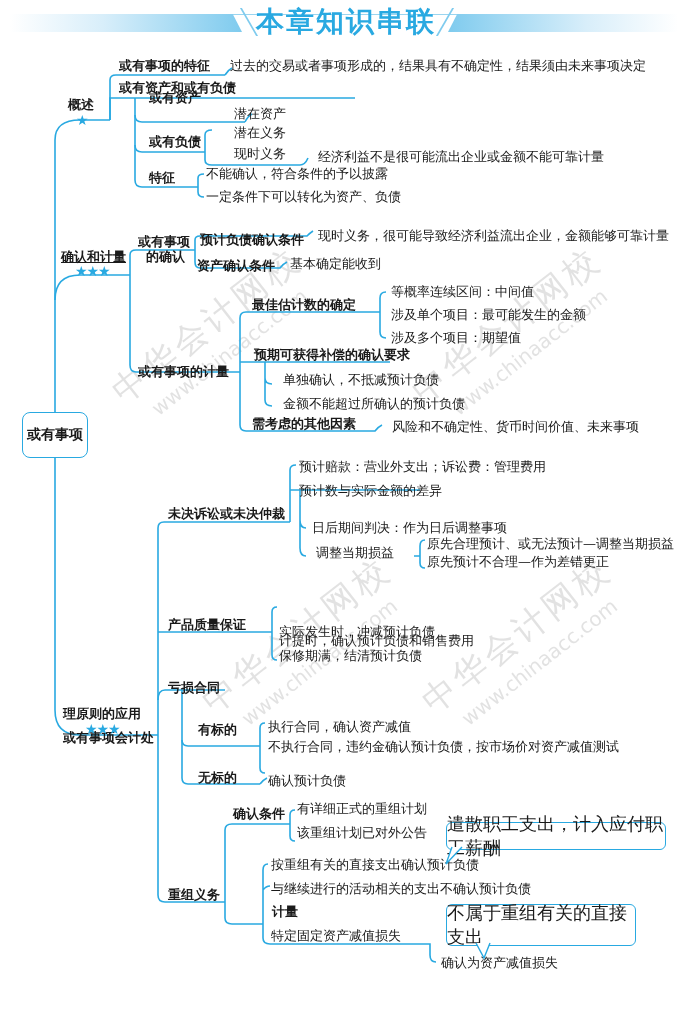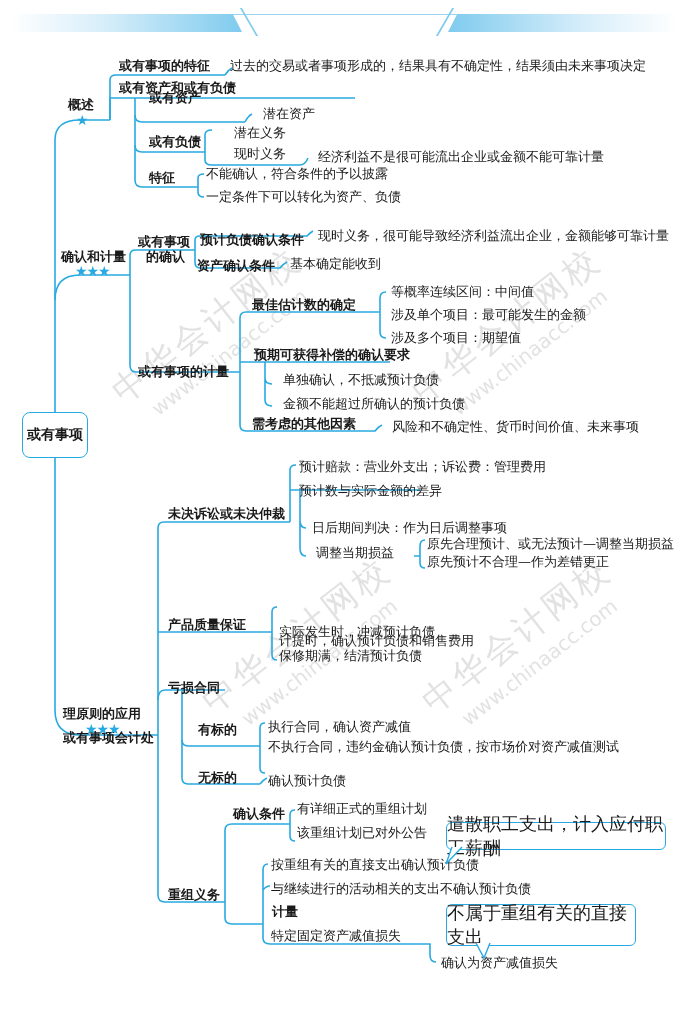--- a/index.html
+++ b/index.html
@@ -37,20 +37,21 @@
 </style>
 </head>
 <body>
 
 <div class="banner">
   <div class="banner-line"></div>
   <div class="banner-bar-l"></div>
   <div class="banner-bar-r"></div>
   <div class="banner-slash-l"></div>
   <div class="banner-slash-r"></div>
+  <div class="banner-title">本章知识串联</div>
 </div>
 
 <div class="wm" style="left:100px;top:300px;">
     <span class="cn">中华会计网校</span>
     <span class="en">www.chinaacc.com</span>
   </div>
 <div class="wm" style="left:400px;top:300px;">
     <span class="cn">中华会计网校</span>
     <span class="en">www.chinaacc.com</span>
   </div>
@@ -115,30 +116,30 @@
 <div class="root-box">
     <span>或有事项</span>
   </div>
 
 <div class="t b" style="left:68px;top:97px;">概述</div>
 <div class="stars" style="left:76px;top:113px;">★</div>
 <div class="t b" style="left:119px;top:58px;">或有事项的特征</div>
 <div class="t" style="left:230px;top:58px;">过去的交易或者事项形成的，结果具有不确定性，结果须由未来事项决定</div>
 <div class="t b" style="left:119px;top:80px;">或有资产和或有负债</div>
 <div class="t b" style="left:149px;top:90px;">或有资产</div>
-<div class="t" style="left:234px;top:106px;margin-left:29px;">潜在资产</div>
+<div class="t" style="left:234px;top:106px;">潜在资产</div>
 <div class="t b" style="left:149px;top:134px;">或有负债</div>
 <div class="t" style="left:234px;top:125px;">潜在义务</div>
 <div class="t" style="left:234px;top:146px;">现时义务</div>
 <div class="t" style="left:318px;top:149px;">经济利益不是很可能流出企业或金额不能可靠计量</div>
 <div class="t b" style="left:149px;top:170px;text-align:right;">特征</div>
 <div class="t" style="left:206px;top:166px;">不能确认，符合条件的予以披露</div>
 <div class="t" style="left:206px;top:189px;">一定条件下可以转化为资产、负债</div>
 
-<div class="t b" style="left:61px;top:249px;">确认和计量</div>
+<div class="t b" style="left:61px;top:249px;text-decoration:underline;">确认和计量</div>
 <div class="stars" style="left:75px;top:264px;">★★★</div>
 <div class="t b" style="left:138px;top:234px;">或有事项</div>
 <div class="t b" style="left:146px;top:249px;">的确认</div>
 <div class="t b" style="left:200px;top:232px;">预计负债确认条件</div>
 <div class="t" style="left:318px;top:228px;">现时义务，很可能导致经济利益流出企业，金额能够可靠计量</div>
 <div class="t b" style="left:197px;top:258px;">资产确认条件</div>
 <div class="t" style="left:290px;top:256px;">基本确定能收到</div>
 
 <div class="t b" style="left:138px;top:364px;">或有事项的计量</div>
 <div class="t b" style="left:252px;top:297px;">最佳估计数的确定</div>

